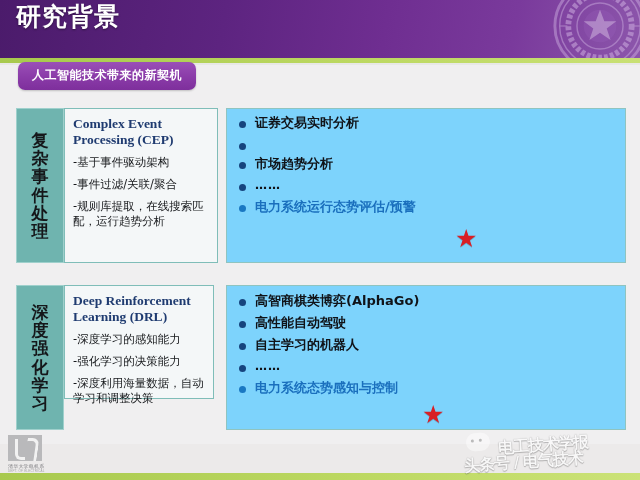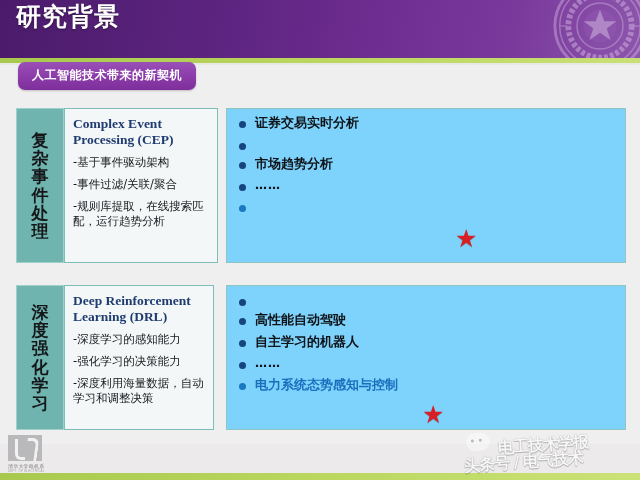--- a/index.html
+++ b/index.html
@@ -70,21 +70,21 @@
   .tag-drl{left:16px;top:285px;height:145px;}
 
   .defbox{
     position:absolute;
     background:#f4f7f8;
     border:1px solid #7fbdb8;
     box-sizing:border-box;
     padding:7px 7px 5px 8px;
   }
   .defbox-cep{left:64px;top:108px;width:154px;height:155px;}
-  .defbox-drl{left:64px;top:285px;width:150px;height:145px;}
+  .defbox-drl{left:64px;top:285px;width:150px;height:114px;}
 
   .def-title{
     color:#1f3b70;font-weight:bold;font-size:13.5px;line-height:1.22;
     font-family:"Liberation Serif","DejaVu Serif",serif;
     margin-bottom:6px;
   }
   .def-item{
     color:#17191c;font-size:11.5px;line-height:1.32;
     margin-bottom:7px;
     font-family:"DejaVu Sans","Liberation Sans",sans-serif;
@@ -224,20 +224,21 @@
       <div class="bullet">
         <span class="dot"></span>
         <span class="btxt">市场趋势分析</span>
       </div>
       <div class="bullet ellipsis">
         <span class="dot"></span>
         <span class="btxt">……</span>
       </div>
       <div class="bullet accent">
         <span class="dot"></span>
+        <span class="btxt">电力系统运行态势评估/预警</span>
       </div>
     </div>
 
   </div>
 
   <div class="star star-cep">★</div>
 
   <div class="tag tag-drl">
     <div class="tag-inner">深度强化学习</div>
   </div>
@@ -246,20 +247,21 @@
     <div class="def-title">Deep Reinforcement Learning (DRL)</div>
     <div class="def-item">-深度学习的感知能力</div>
     <div class="def-item">-强化学习的决策能力</div>
     <div class="def-item">-深度利用海量数据，自动学习和调整决策</div>
   </div>
 
   <div class="contentbox contentbox-drl">
     <div class="bullets bullets-drl">
       <div class="bullet">
         <span class="dot"></span>
+        <span class="btxt">高智商棋类博弈(AlphaGo)</span>
       </div>
       <div class="bullet">
         <span class="dot"></span>
         <span class="btxt">高性能自动驾驶</span>
       </div>
       <div class="bullet">
         <span class="dot"></span>
         <span class="btxt">自主学习的机器人</span>
       </div>
       <div class="bullet ellipsis">

